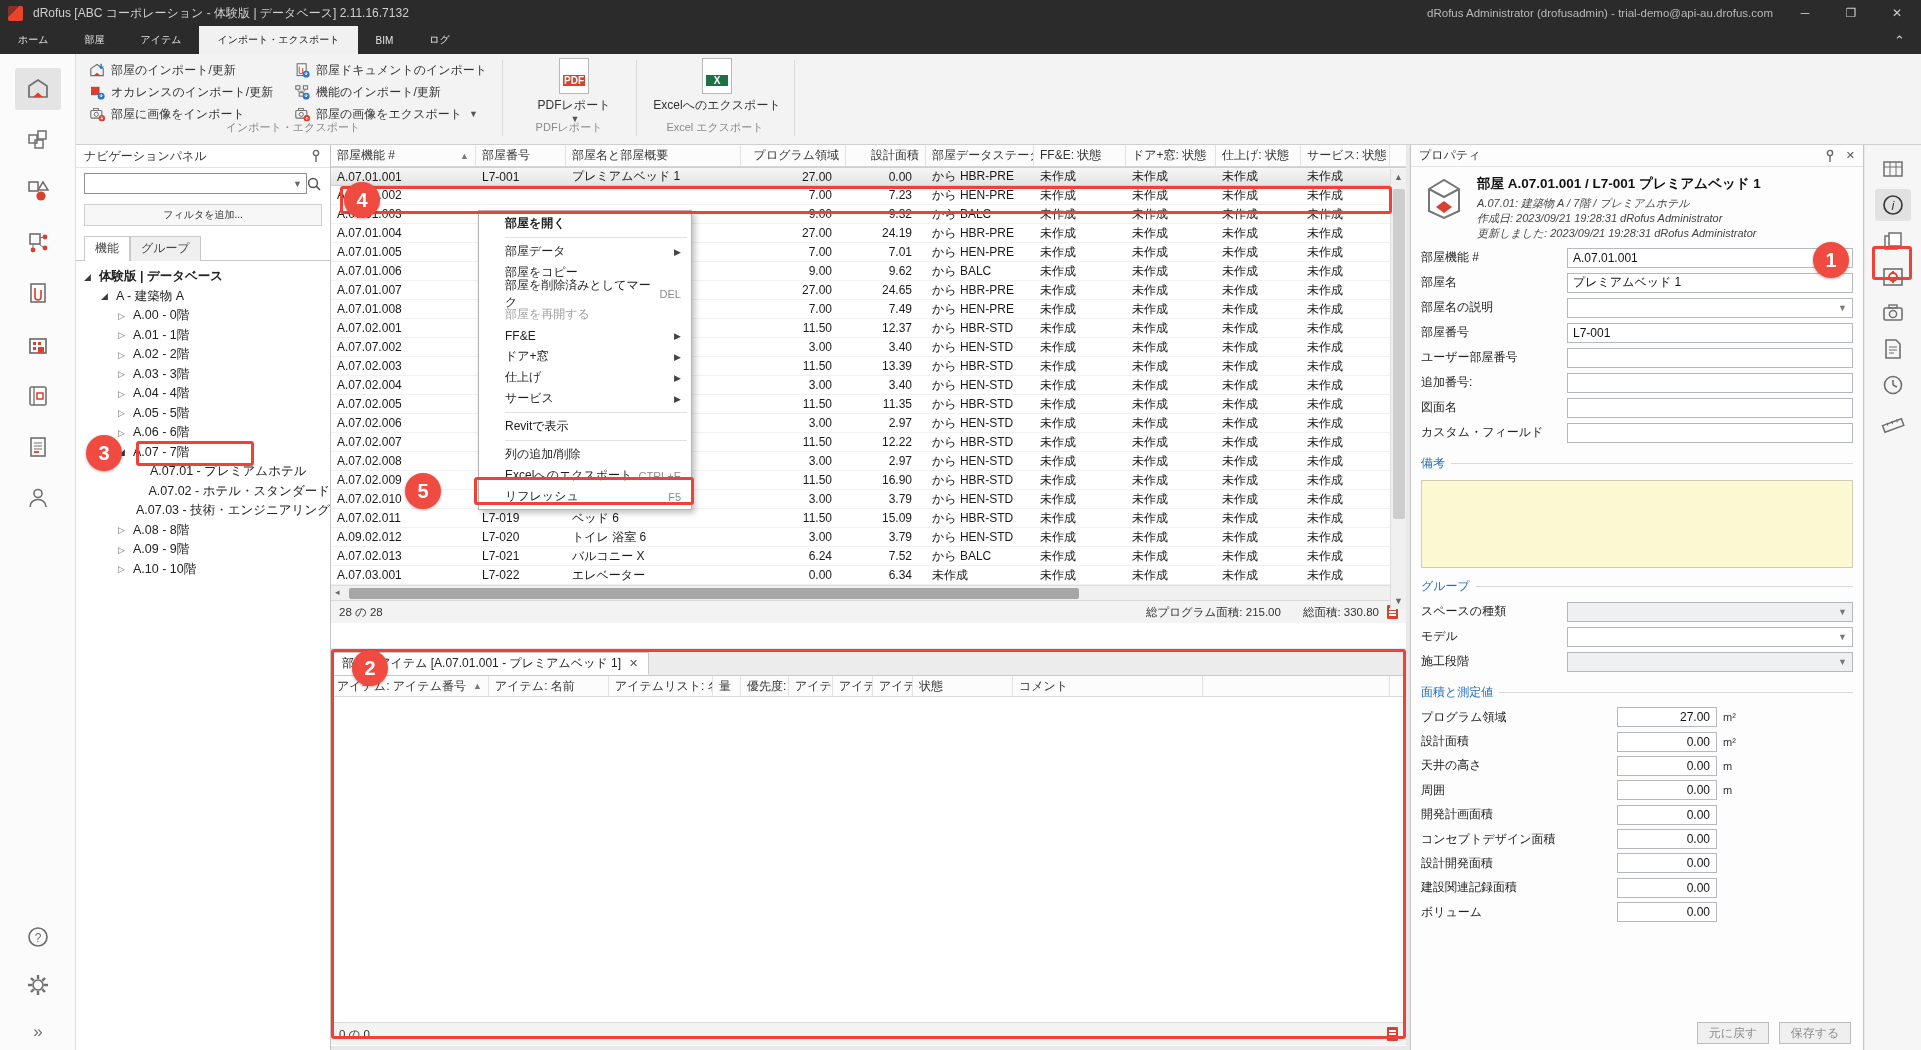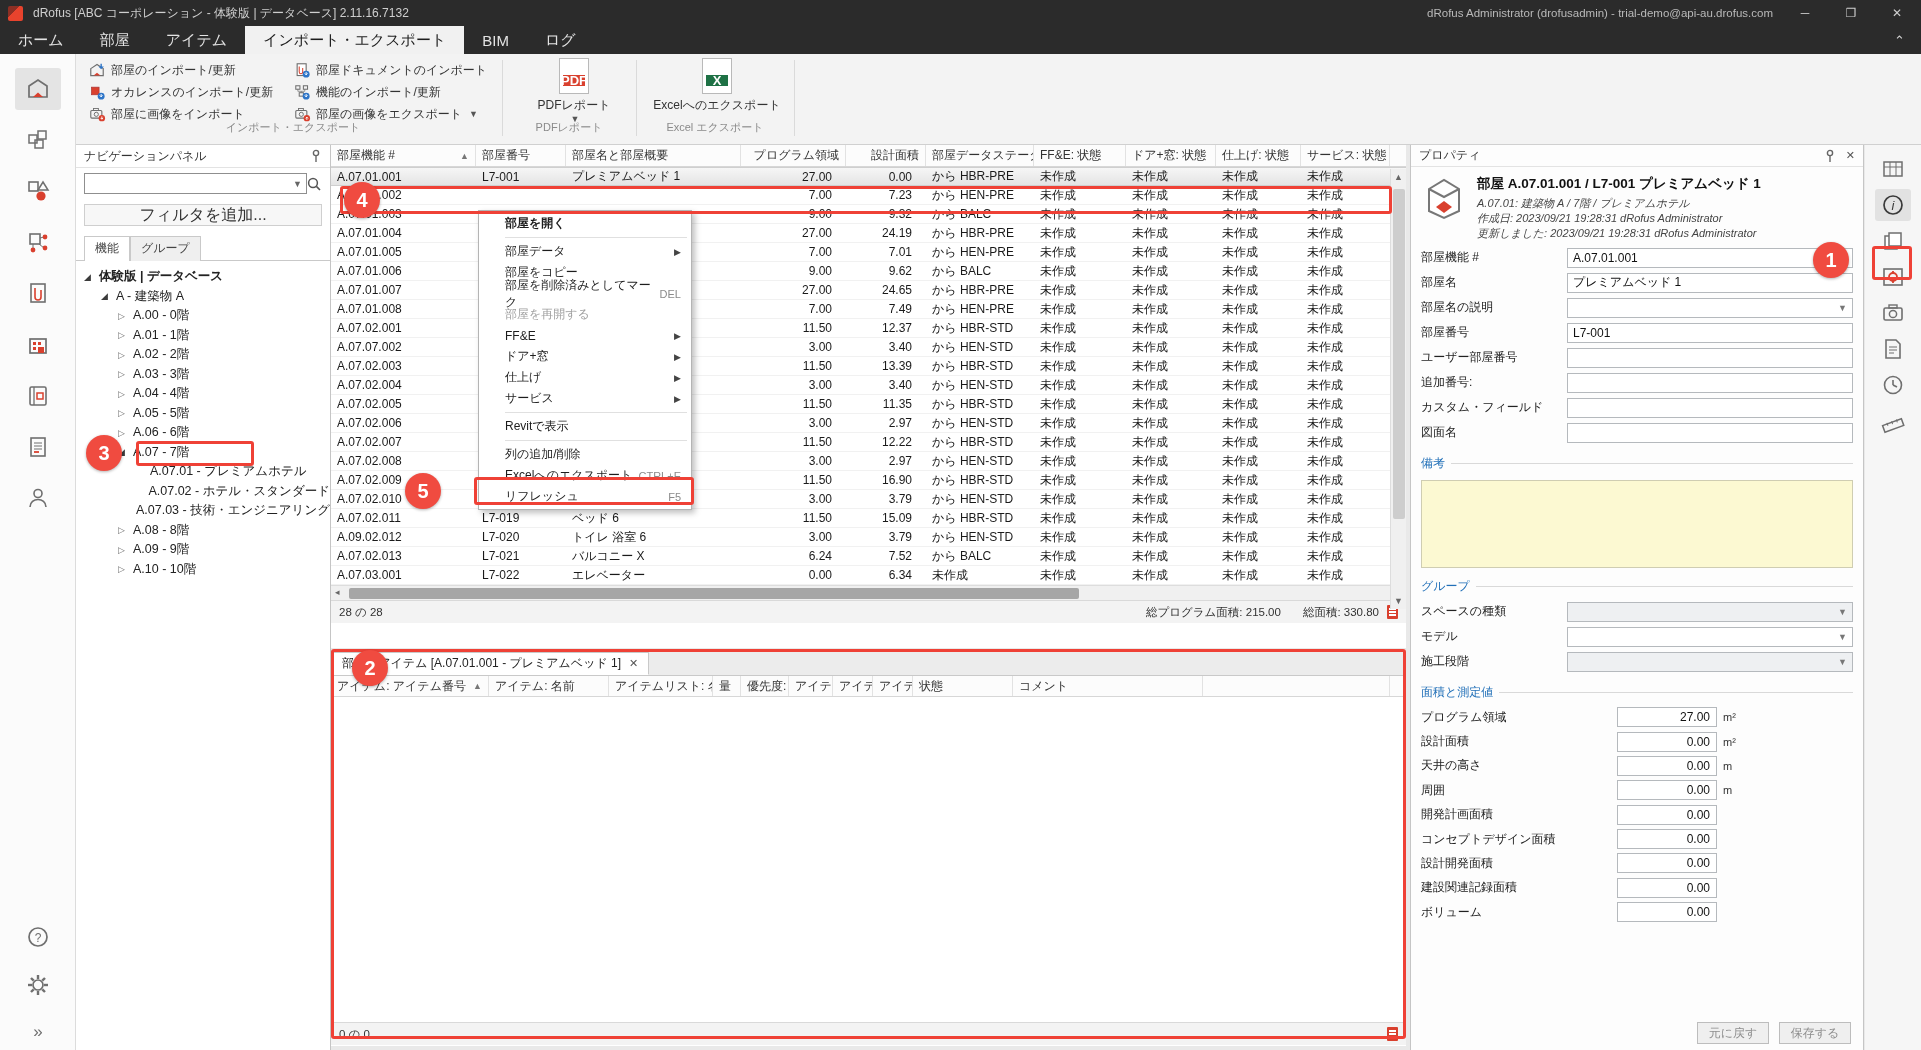--- a/index.html
+++ b/index.html
@@ -9,49 +9,49 @@
   
   #titlebar { left:0; top:0; width:1921px; height:26px; background:#2b2b2b; color:#d8d8d8; display:flex; align-items:center; }
   #logo { width:15px; height:15px; margin:0 10px 0 8px; background:linear-gradient(135deg,#8c2f24 0 40%,#e8432d 40% 100%); border-radius:2px; }
   #app-title { font-size:12px; color:#cfcfcf; }
   #titlebar-right { margin-left:auto; display:flex; align-items:center; gap:18px; padding-right:10px; }
   #user-info { font-size:11.5px; color:#b9b9b9; }
   .winbtn { color:#cfcfcf; font-size:12px; width:28px; text-align:center; cursor:default; }
 
   
   #tabbar { left:0; top:26px; width:1921px; height:28px; background:#2b2b2b; display:flex; align-items:stretch; }
-  .mtab { color:#e3e3e3; font-size:15px; padding:0 18px; display:flex; align-items:center; }
+  .mtab { color:#e3e3e3; font-size:10px; padding:0 18px; display:flex; align-items:center; }
   .mtab.active { background:#f1f1f1; color:#1c1c1c; }
   #ribbon-collapse { margin-left:auto; color:#cfcfcf; font-size:13px; padding:0 16px; display:flex; align-items:center; }
 
   
   #ribbon { left:0; top:54px; width:1921px; height:91px; background:#f3f3f3; border-bottom:1px solid #d0d0d0; }
   #ribbon-small { position:absolute; left:84px; top:5px; width:420px; display:grid; grid-template-columns:205px 215px; grid-auto-rows:22px; }
   .rbtn { display:flex; align-items:center; gap:5px; font-size:12px; color:#333; padding:0 4px; }
   .rbtn svg { flex:0 0 auto; }
   .rcaret { color:#555; font-size:9px; margin-left:2px; }
   .ribbon-sep { position:absolute; top:6px; width:1px; height:76px; background:#dadada; }
   .bigbtn { position:absolute; top:4px; display:flex; flex-direction:column; align-items:center; font-size:12px; color:#333; }
   .bigbtn .pg { width:30px; height:36px; background:#fff; border:1px solid #b9b9b9; position:relative; margin-bottom:3px; }
-  .pg .band { position:absolute; left:3px; top:16px; right:3px; height:11px; color:#fff; font-size:13px; font-weight:bold; display:flex; align-items:center; justify-content:center; }
+  .pg .band { position:absolute; left:3px; top:16px; right:3px; height:11px; color:#fff; font-size:10px; font-weight:bold; display:flex; align-items:center; justify-content:center; }
   .grouplabel { position:absolute; top:66px; font-size:11px; color:#8a8a8a; text-align:center; }
 
   
   #leftstrip { left:0; top:54px; width:76px; height:996px; background:#fbfbfb; border-right:1px solid #dcdcdc; }
   .lsic { position:absolute; left:15px; width:46px; height:42px; display:flex; align-items:center; justify-content:center; border-radius:3px; }
   .lsic.active { background:#e4e4e4; }
 
   
   #navpanel { left:76px; top:145px; width:255px; height:905px; background:#ffffff; border-right:1px solid #c5c5c5; }
   #nav-title { display:flex; align-items:center; height:23px; font-size:12px; color:#333; padding:0 8px; border-bottom:1px solid #e3e3e3; }
   #nav-title svg { margin-left:auto; }
   #nav-search-row { display:flex; align-items:center; gap:4px; padding:5px 8px 4px 8px; }
   #nav-search { flex:1; height:21px; border:1px solid #8f8f8f; font-size:12px; padding:0 16px 0 5px; background:#fff; }
   #nav-search-caret { margin-left:-18px; color:#666; font-size:9px; }
-  #nav-filter { margin:6px 8px 0 8px; height:22px; border:1px solid #cfcfcf; background:#f7f7f7; font-size:16px; color:#333; display:flex; align-items:center; justify-content:center; }
+  #nav-filter { margin:6px 8px 0 8px; height:22px; border:1px solid #cfcfcf; background:#f7f7f7; font-size:10px; color:#333; display:flex; align-items:center; justify-content:center; }
   #nav-tabs { display:flex; margin:10px 0 0 8px; }
   .ntab { font-size:12px; padding:3px 10px 4px 10px; border:1px solid #c9c9c9; border-bottom:none; background:#efefef; color:#444; }
   .ntab.active { background:#fff; position:relative; z-index:2; }
   #nav-tree { border-top:1px solid #c9c9c9; margin-top:-1px; padding-top:6px; }
   .tree-item { height:19.5px; display:flex; align-items:center; font-size:12.5px; color:#222; white-space:nowrap; }
   .tw { width:15px; font-size:9px; color:#6f6f6f; }
   .tw.open { color:#3b3b3b; }
   .tl.b { font-weight:bold; }
 
   
@@ -866,27 +866,27 @@
           <span></span>
         </div>
    </div>
       <div class="frow">
      <span class="fl">追加番号:</span>
      <div class="fin">
           <span></span>
         </div>
    </div>
       <div class="frow">
-     <span class="fl">カスタム・フィールド</span>
+     <span class="fl">図面名</span>
      <div class="fin">
           <span></span>
         </div>
    </div>
       <div class="frow">
-     <span class="fl">図面名</span>
+     <span class="fl">カスタム・フィールド</span>
      <div class="fin">
           <span></span>
         </div>
    </div>
     </div>
   <div class="sect">
       <span class="sl">備考</span>
       <span class="ln"></span>
     </div>
   <div id="memo"></div>

